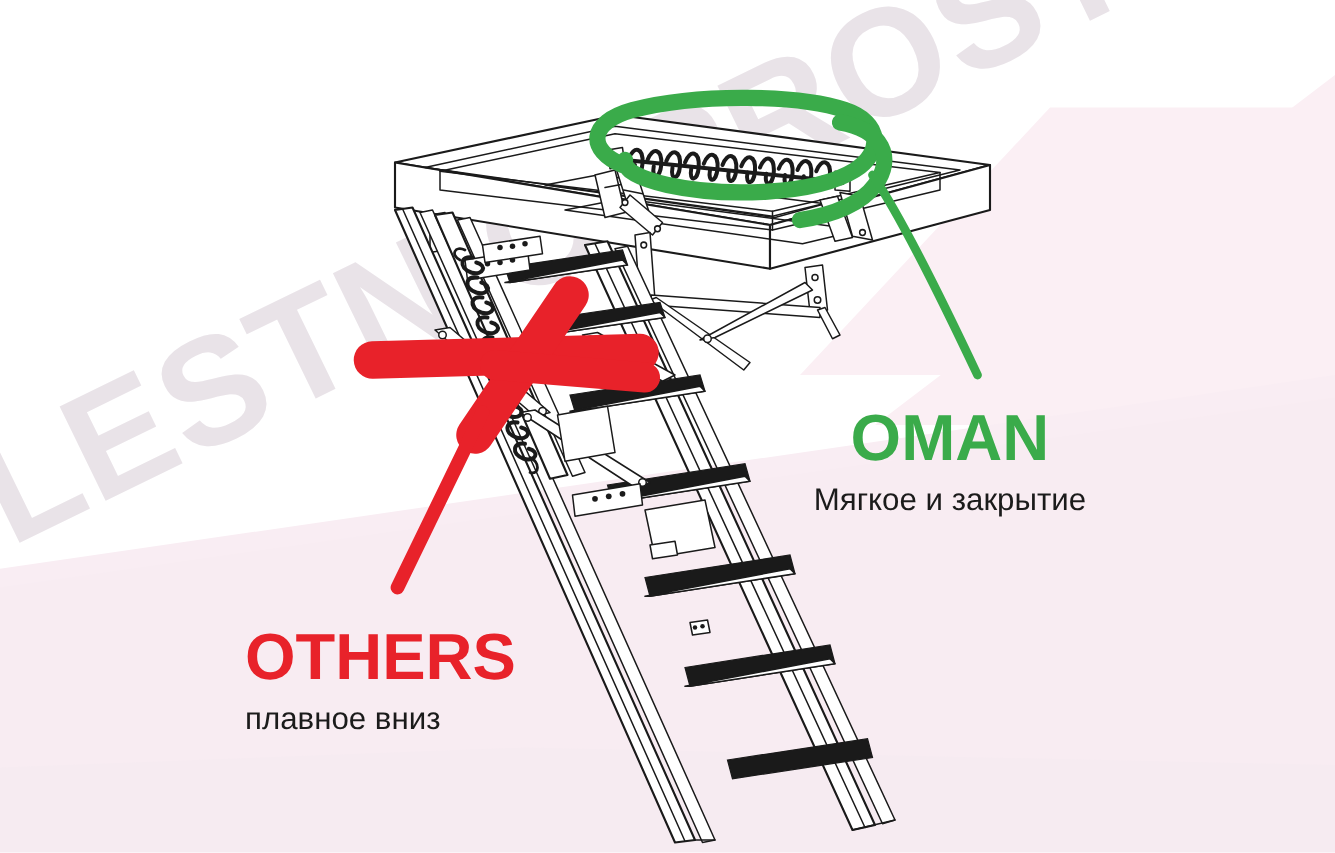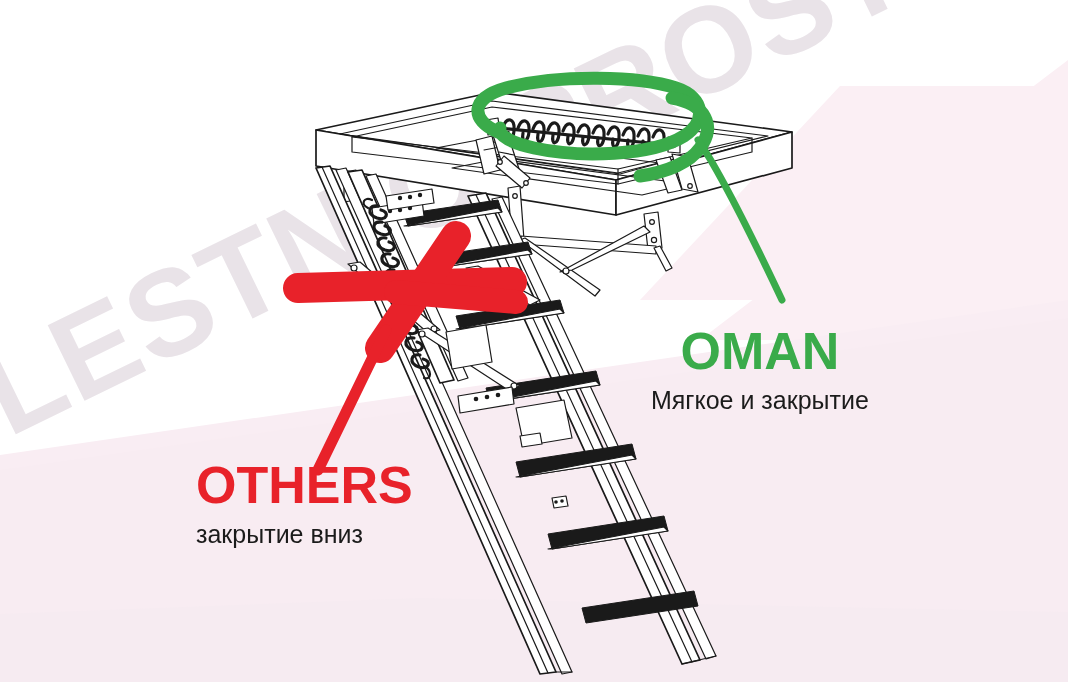--- a/index.html
+++ b/index.html
@@ -38,21 +38,21 @@
   .label-block{position:absolute;}
   .brand-title{
     font-size:52px;font-weight:bold;line-height:1.0;margin:0 0 6px 0;text-align:center;
   }
   .brand-title.green{color:#3aab4a;}
   .brand-title.red{color:#e8222a;}
   .brand-sub{
     font-size:25px;color:#1b1b1b;line-height:1.42;margin:0;font-weight:normal;
   }
   #oman-block{left:651px;top:325px;}
-  #others-block{left:196px;top:459px;}
+  #others-block{left:196px;top:500px;}
 </style>
 </head>
 <body>
 
 <div id="stage">
 
   <div class="bg-layer">
     <svg class="bg-svg" width="1068" height="682" viewBox="0 0 1068 682">
       <rect x="0" y="0" width="1068" height="682" fill="#ffffff"></rect>
 
@@ -253,16 +253,16 @@
     <path d="M386,330 L318,470" fill="none" stroke="#e8222a" stroke-width="11" stroke-linecap="round"></path>
   </svg>
 
   <div class="label-block" id="oman-block">
     <div class="brand-title green">OMAN</div>
     <div class="brand-sub">Мягкое и закрытие</div>
   </div>
 
   <div class="label-block" id="others-block">
     <div class="brand-title red">OTHERS</div>
-    <div class="brand-sub">закрытие вниз</div>
+    <div class="brand-sub">плавное вниз</div>
   </div>
 
 </div>
 
 </body></html>

